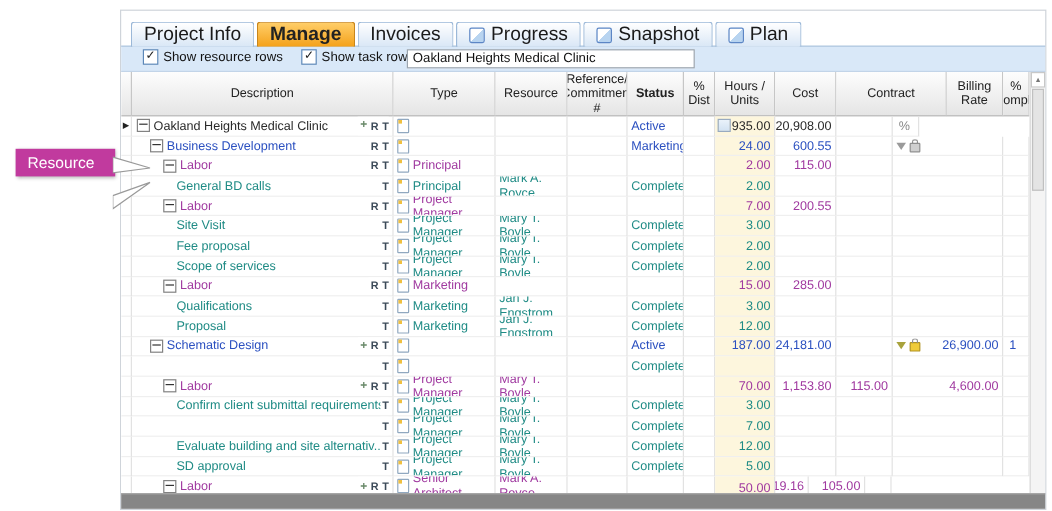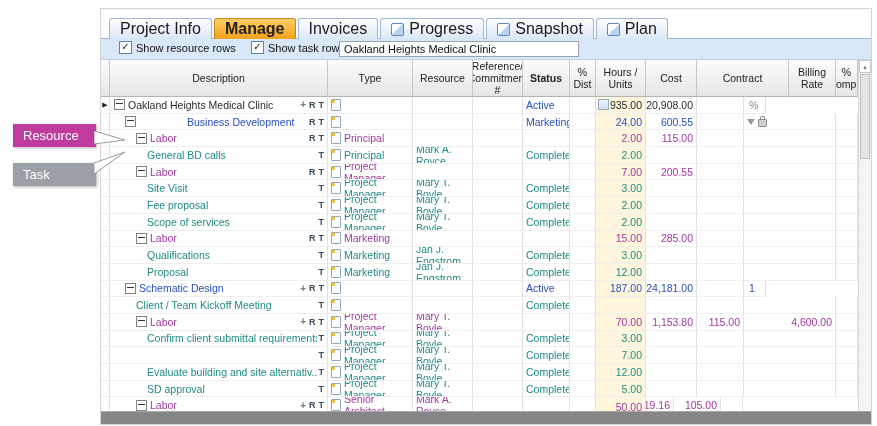--- a/index.html
+++ b/index.html
@@ -79,21 +79,20 @@
 </style>
 </head>
 <body>
 
 <div class="stage">
 
   <div class="callout callout-resource">Resource</div>
   <svg class="arrow arrow-resource" width="33" height="18" viewBox="0 0 33 18">
     <polygon points="0,2 31,11 0,15" fill="#ffffff" stroke="#9a9a9a" stroke-width="1"></polygon>
   </svg>
-  <div class="callout callout-task">Task</div>
   <svg class="arrow arrow-task" width="33" height="29" viewBox="0 0 33 29">
     <polygon points="0,17 31,6 0,28" fill="#ffffff" stroke="#9a9a9a" stroke-width="1"></polygon>
   </svg>
 
   <div class="app">
     <div class="tabbar" id="tabbar">
         <div class="tab">
           <span>Project Info</span>
         </div>
         <div class="tab active">
@@ -181,21 +180,21 @@
             <div class="cell ncell" style="width: 51px;">
               <span class="c-project">120,908.00</span>
             </div>
             <div class="cell ncell" style="width: 47px;"></div>
             <div class="cell pcell" style="width: 22px;">
               <span class="pct-sym">%</span>
             </div>
           </div>
           <div class="grow">
             <div class="cell gutter" style="width: 9px;"></div>
-            <div class="cell tcell" style="width: 218px; padding-left: 15px; gap: 48px;">
+            <div class="cell tcell" style="width: 218px; padding-left: 15px;">
               <span class="expand-box"></span>
               <span class="dtext c-phase">Business Development</span>
               <span class="icluster">
                 <span class="icon-letter">R</span>
                 <span class="icon-letter">T</span>
               </span>
             </div>
             <div class="cell tcell" style="width: 85px;">
               <span class="doc-icon"></span>
             </div>
@@ -509,28 +508,33 @@
               <span class="s-blue">Active</span>
             </div>
             <div class="cell" style="width: 26px;"></div>
             <div class="cell ncell ycell" style="width: 50px;">
               <span class="c-phase">187.00</span>
             </div>
             <div class="cell ncell" style="width: 51px;">
               <span class="c-phase">24,181.00</span>
             </div>
             <div class="cell ncell" style="width: 47px;"></div>
+            <div class="cell" style="width: 92px; padding: 0px 3px;">
+              <span class="funnel yellow"></span>
+              <span class="lock yellow"></span>
+              <span class="spacer"></span>
+              <span class="c-phase">26,900.00</span>
+            </div>
             <div class="cell pcell" style="width: 22px;">
               <span class="c-phase">1</span>
             </div>
           </div>
           <div class="grow">
             <div class="cell gutter" style="width: 9px;"></div>
             <div class="cell tcell" style="width: 218px; padding-left: 26px;">
-              <span class="dtext c-task">Client / Team Kickoff Meeting</span>
               <span class="icluster">
                 <span class="icon-letter">T</span>
               </span>
             </div>
             <div class="cell tcell" style="width: 85px;">
               <span class="doc-icon"></span>
             </div>
             <div class="cell tcell" style="width: 60px;"></div>
             <div class="cell" style="width: 50px;"></div>
             <div class="cell tcell" style="width: 47px;">

